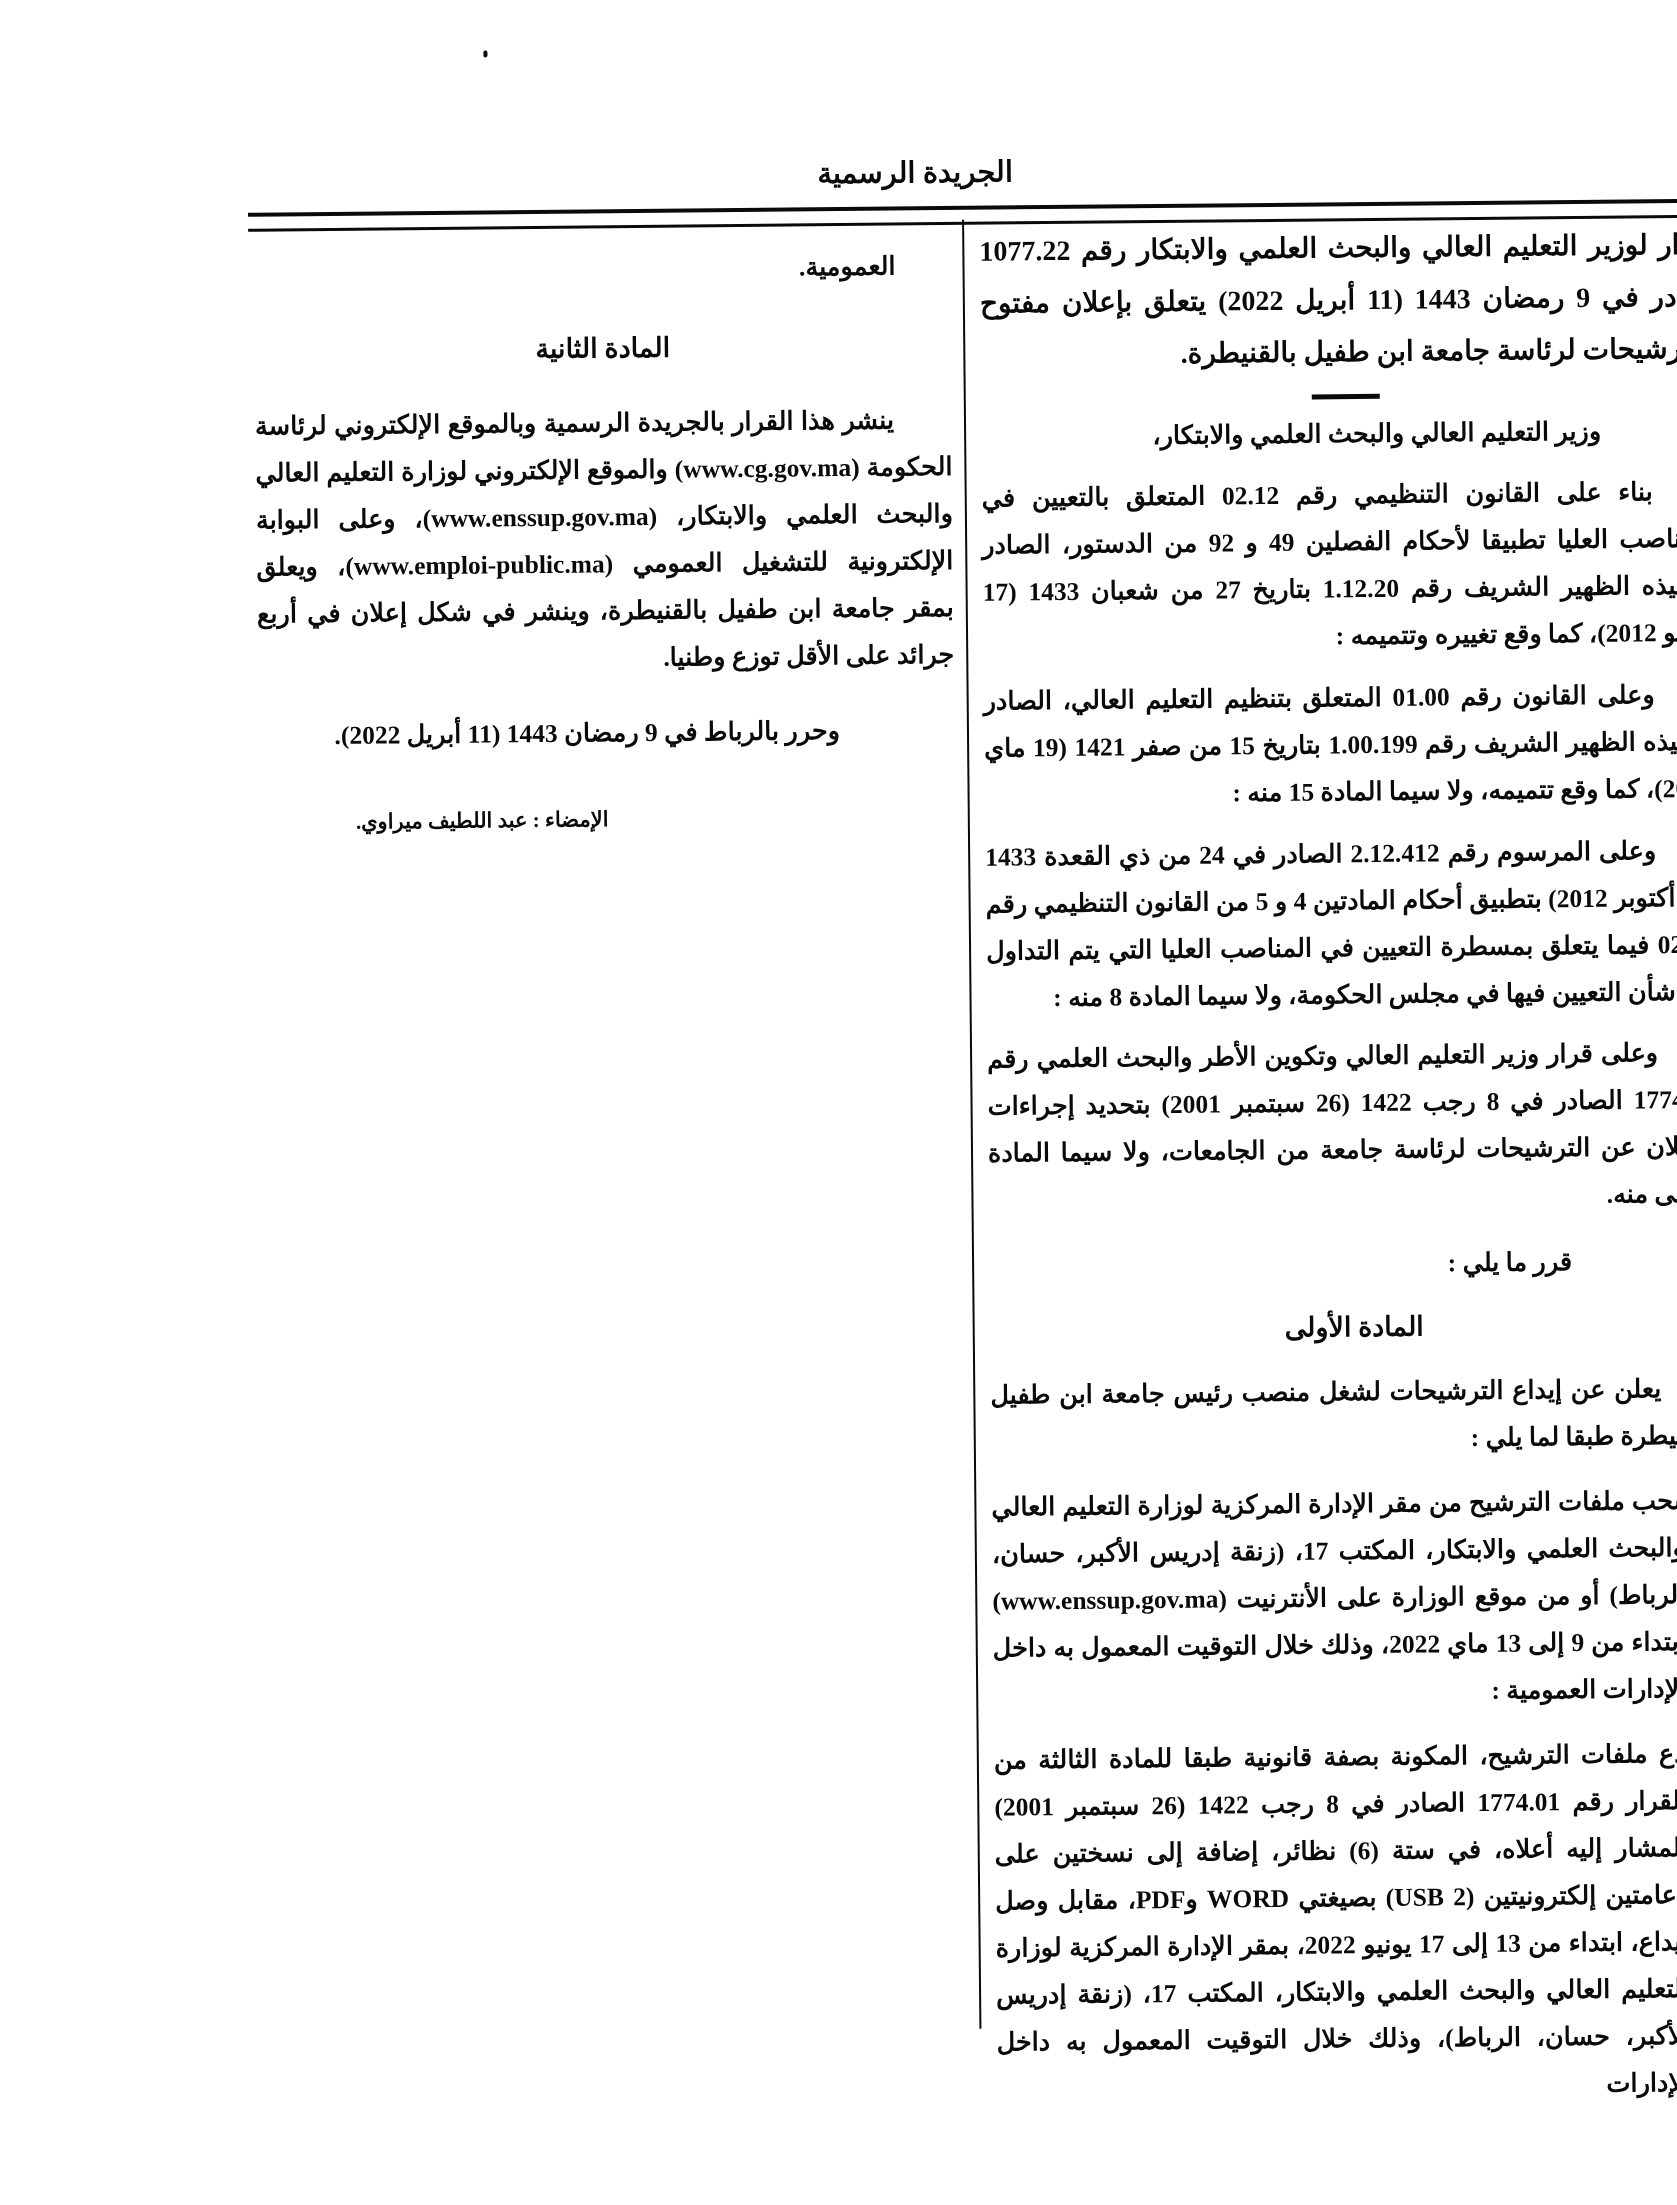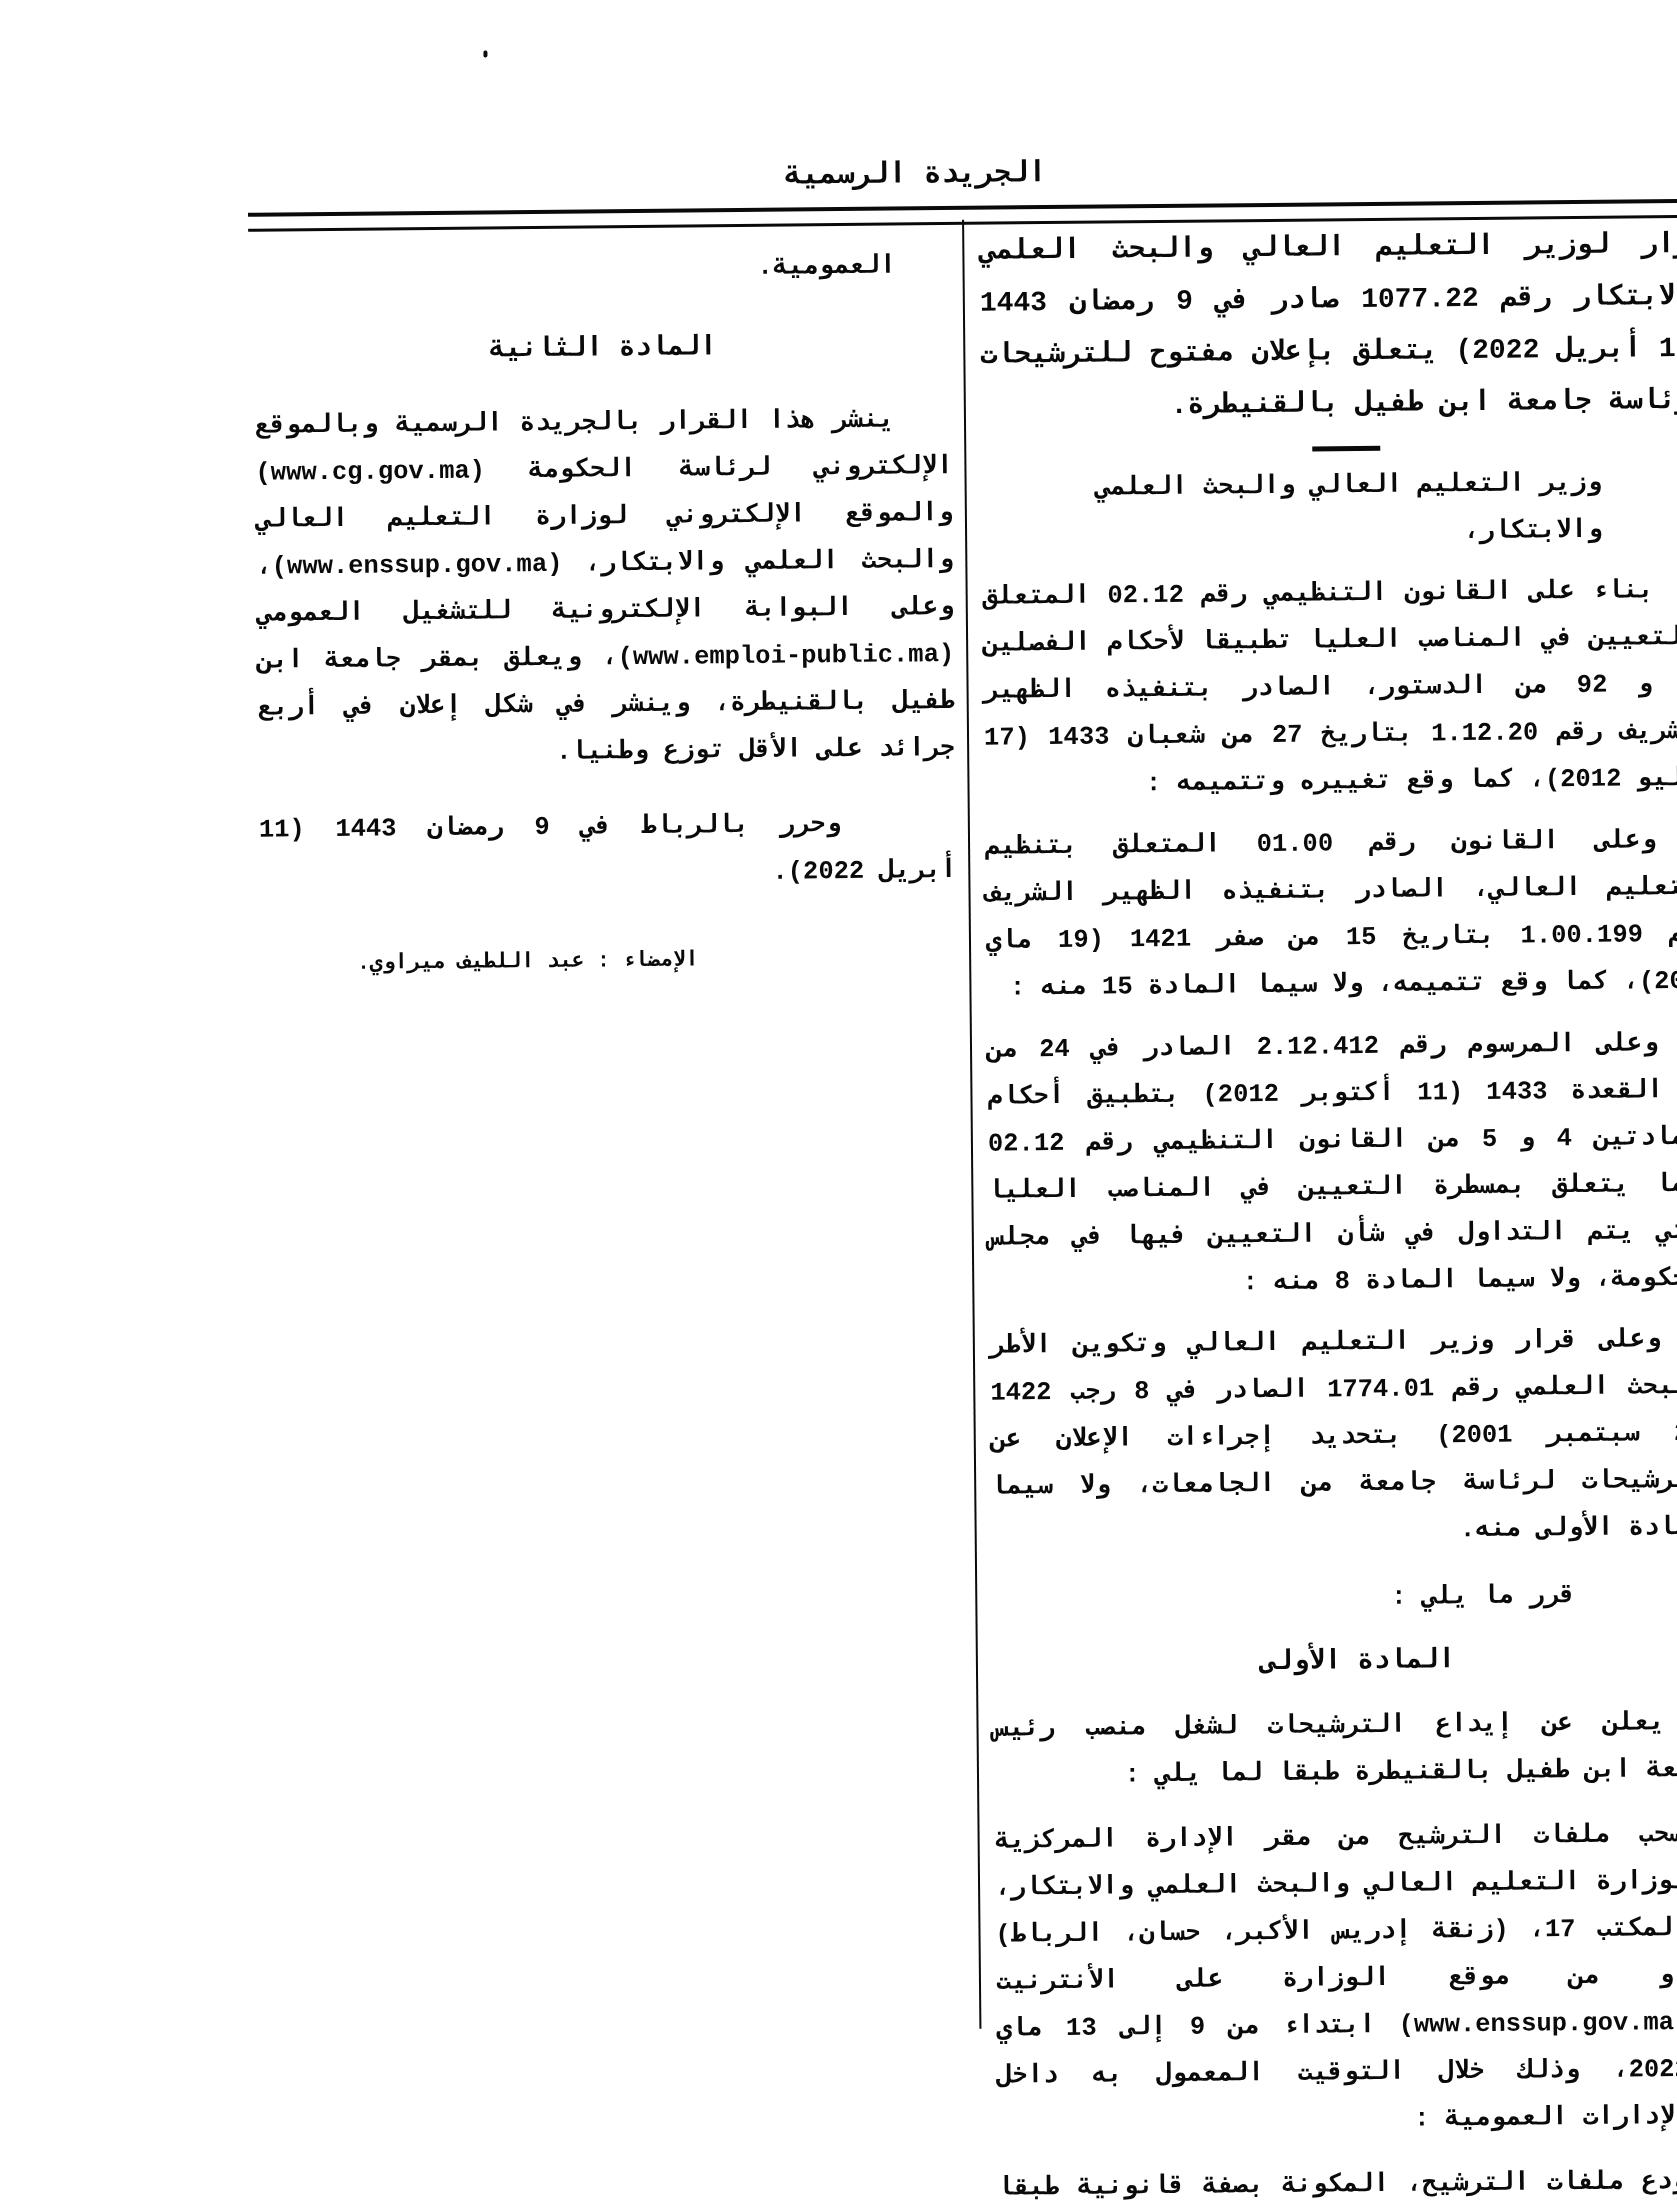--- a/index.html
+++ b/index.html
@@ -6,21 +6,21 @@
     margin: 0;
     padding: 0;
     background: #ffffff;
   }
   .page {
     position: relative;
     width: 1566px;
     height: 2205px;
     background: #ffffff;
     overflow: hidden;
-    font-family: Liberation Mono, monospace;
+    font-family: Liberation Serif, serif;
     color: #0a0a0a;
     direction: rtl;
   }
   
   .scan {
     position: absolute;
     inset: 0;
     transform: rotate(-0.55deg);
     transform-origin: 838px 213px;
   }

